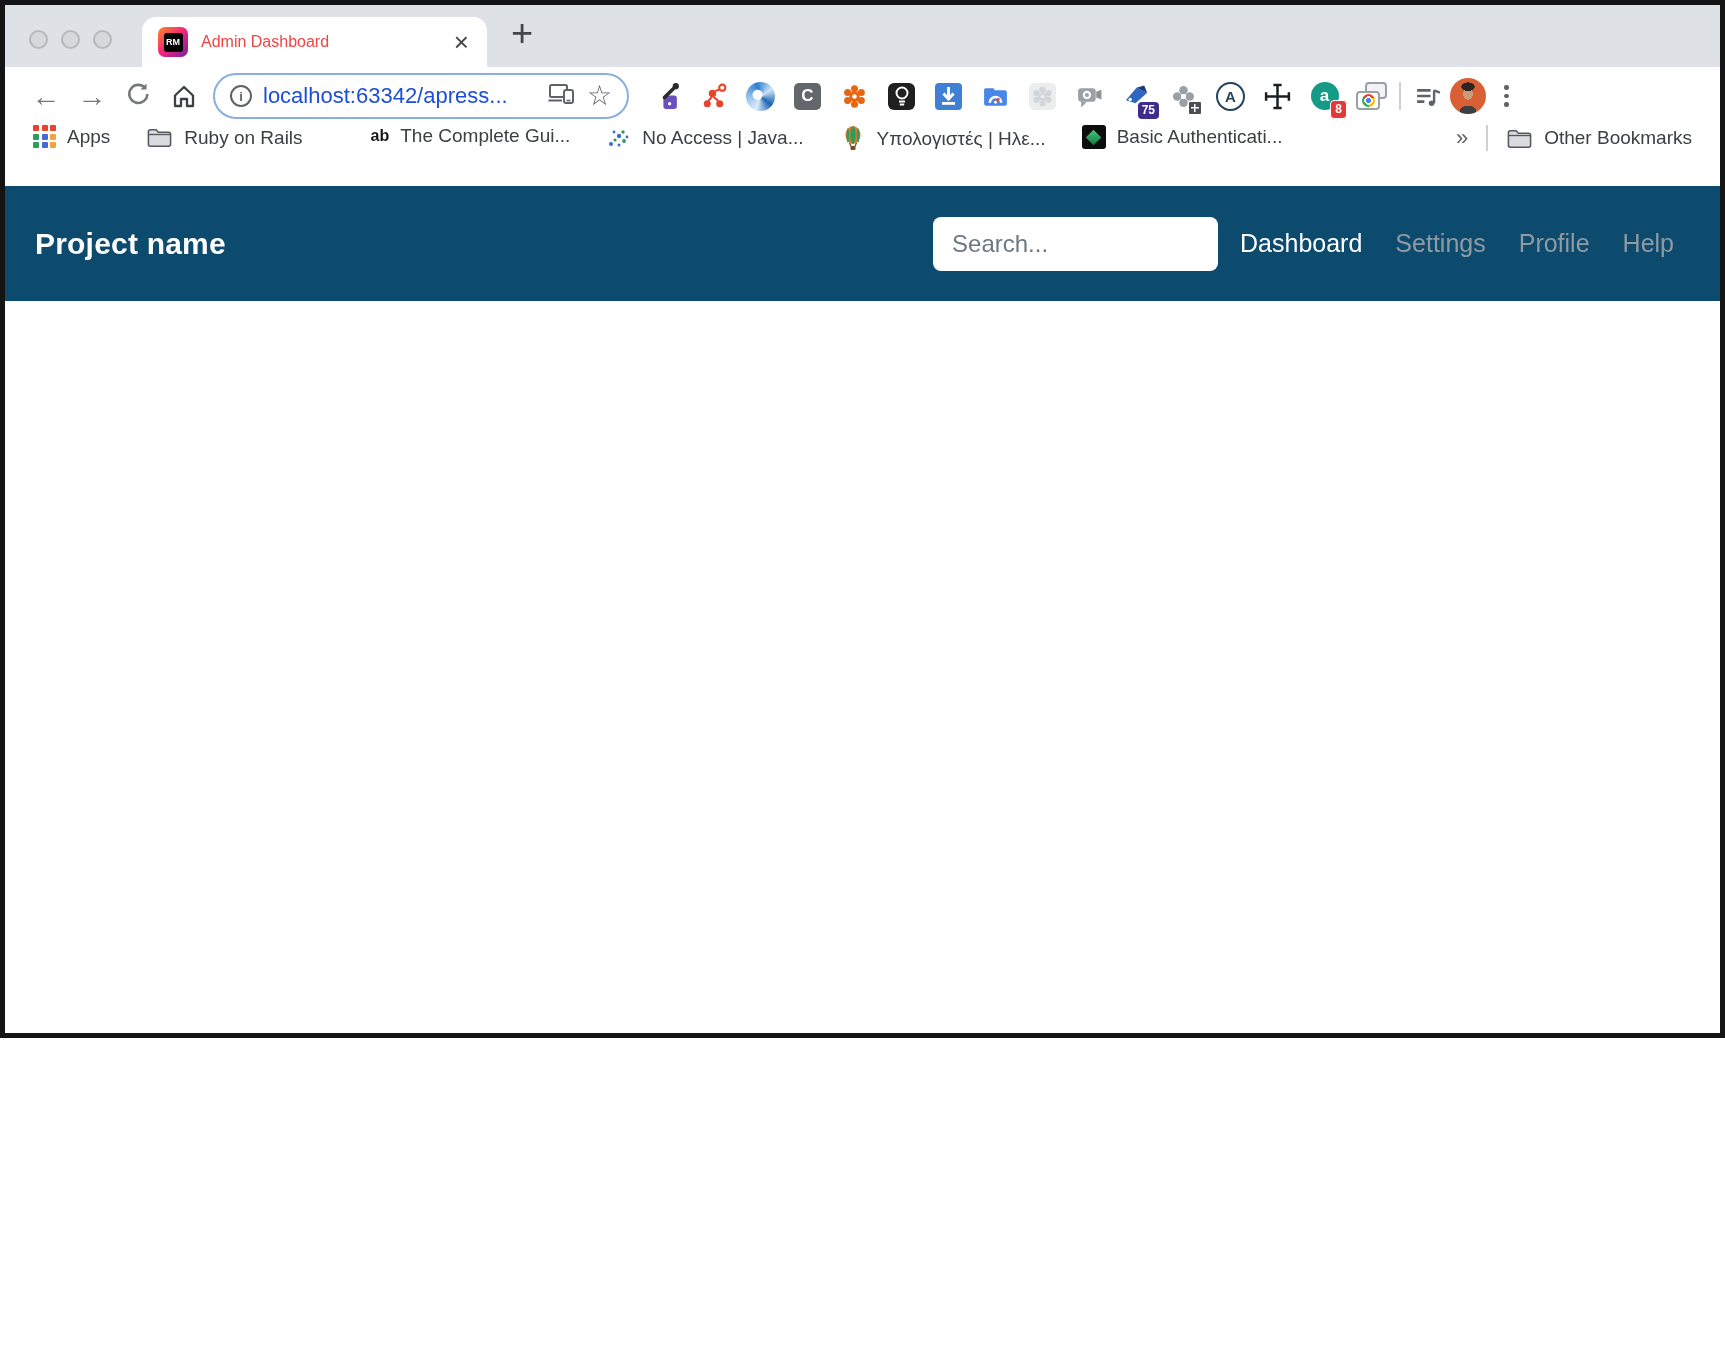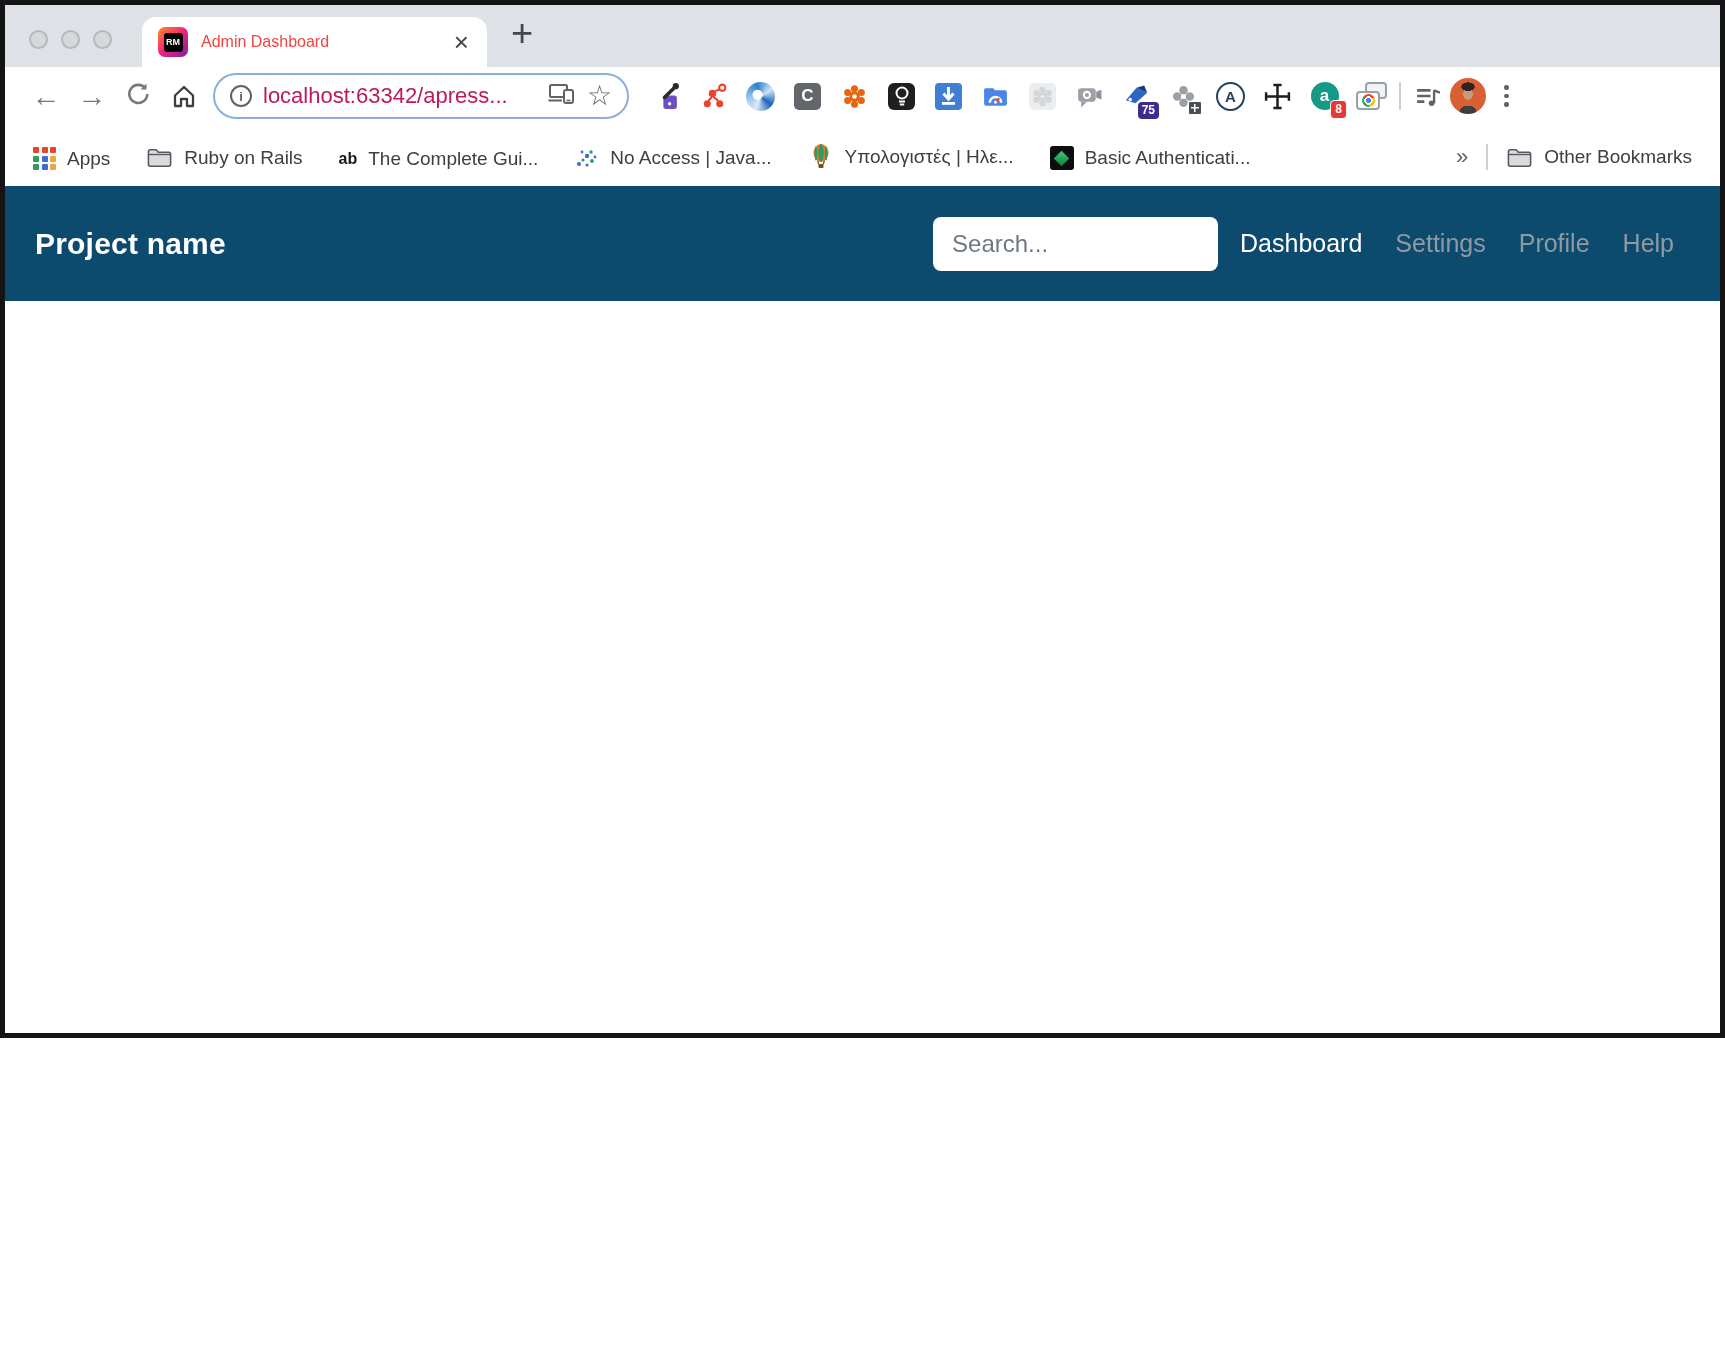--- a/index.html
+++ b/index.html
@@ -20,21 +20,21 @@
   .favicon-inner{ width:19px; height:19px; background:#000; border-radius:3px; color:#fff; font-size:9px; font-weight:700; display:flex; align-items:center; justify-content:center; }
   .tab-title{ flex:1; font-size:16px; color:#ef4444; white-space:nowrap; overflow:hidden; }
   .tab-close{ font-size:26px; color:#43474b; line-height:1; padding:0 2px; }
   .newtab{ font-size:38px; font-weight:300; color:#43474b; margin:0 0 6px 24px; align-self:center; line-height:1; }
   
   .toolbar{ height:58px; background:#fff; display:flex; align-items:center; padding:0 18px; flex:0 0 auto; }
   .nav-ic{ width:46px; text-align:center; font-size:29px; color:#74797e; line-height:1; flex:0 0 auto; }
   .nav-ic.home svg{ display:block; margin:0 auto; }
   .omnibox{ width:416px; height:46px; border:2.5px solid #8aaede; border-radius:24px; background:#fff; display:flex; align-items:center; gap:11px; padding:0 15px; margin:0 10px 0 6px; flex:0 0 auto; }
   .info-i{ width:22px; height:22px; border-radius:50%; border:2px solid #5f6368; color:#5f6368; font-size:13px; font-weight:700; display:flex; align-items:center; justify-content:center; flex:0 0 auto; }
-  .url{ flex:1; font-size:22px; color:#be185d; white-space:nowrap; overflow:hidden; }
+  .url{ flex:1; font-size:22px; color:#1d4ed8; white-space:nowrap; overflow:hidden; }
   .star{ font-size:28px; color:#5f6368; line-height:1; }
   .ext-row{ display:flex; align-items:center; gap:16px; margin-left:12px; }
   .ext{ width:31px; height:31px; position:relative; display:flex; align-items:center; justify-content:center; flex:0 0 auto; }
   .badge{ position:absolute; right:-7px; bottom:-7px; color:#fff; font-size:12px; font-weight:700; padding:1px 4px; border-radius:4px; line-height:1.2; }
   .badge.purple{ background:#3d2b8e; }
   .badge.red{ background:#e53935; border:1.5px solid #fff; }
   .sq-c{ width:27px; height:27px; border-radius:5px; background:#63676c; color:#fff; font-size:17px; font-weight:700; display:flex; align-items:center; justify-content:center; }
   .sq-bulb{ width:27px; height:27px; border-radius:6px; background:#1f1f1f; display:flex; align-items:center; justify-content:center; }
   .sq-dl{ width:27px; height:27px; border-radius:4px; background:#3f7fd6; display:flex; align-items:center; justify-content:center; }
   .swirl{ width:29px; height:29px; border-radius:50%;
@@ -54,25 +54,25 @@
   .sep-v{ width:2px; height:28px; background:#cdd0d4; margin:0 12px; flex:0 0 auto; }
   .avatar{ width:36px; height:36px; border-radius:50%; flex:0 0 auto; margin:0 6px;
     background:
       radial-gradient(ellipse 11px 7px at 50% 24%, #2e2522 60%, rgba(0,0,0,0) 61%),
       radial-gradient(ellipse 8px 9.5px at 50% 44%, #c99c79 60%, rgba(0,0,0,0) 61%),
       radial-gradient(ellipse 14px 9px at 50% 92%, #3c3f42 60%, rgba(0,0,0,0) 61%),
       #d95f35; }
   .dots{ display:flex; flex-direction:column; gap:4px; padding:0 8px; margin-left:4px; }
   .dots i{ width:4.5px; height:4.5px; border-radius:50%; background:#5f6368; }
   
-  .bookmarks{ height:45px; background:#fff; display:flex; align-items:flex-end; padding:0 28px; gap:36px; font-size:19px; color:#3c4043; flex:0 0 auto; }
+  .bookmarks{ height:45px; background:#fff; display:flex; align-items:flex-start; padding:0 28px; gap:36px; font-size:19px; color:#3c4043; flex:0 0 auto; }
   .bm{ display:flex; align-items:center; gap:11px; white-space:nowrap; }
   .apps-grid{ display:grid; grid-template-columns:repeat(3,6px); grid-template-rows:repeat(3,6px); gap:2.5px; }
   .apps-grid i{ border-radius:1px; }
-  .ab-glyph{ font-size:16px; font-weight:700; color:#17181a; }
+  .ab-glyph{ font-size:16px; font-weight:700; color:#17181a;margin-left:32px; }
   .diamond-box{ width:24px; height:24px; background:#0d0d0d; border-radius:3px; display:flex; align-items:center; justify-content:center; }
   .diamond{ width:11px; height:11px; background:linear-gradient(135deg,#3ec97a,#157a3e); transform:rotate(45deg); }
   .bm-right{ margin-left:auto; display:flex; align-items:center; gap:18px; }
   .chev{ font-size:22px; color:#5f6368; }
   .bm-sep{ width:2px; height:26px; background:#cdd0d4; }
   
   .page-gap{ height:16px; background:#fff; flex:0 0 auto; }
   .navbar{ height:115px; background:#0c4a6e; display:flex; align-items:center; padding:0 46px 0 30px; flex:0 0 auto; }
   .brand{ font-size:30px; font-weight:700; color:#fff; letter-spacing:.2px; }
   .search{ margin-left:auto; width:285px; height:54px; border-radius:8px; border:none; outline:none; padding:0 19px; font-size:24px; color:#30353a; font-family:"Liberation Sans",sans-serif; background:#fff; }

